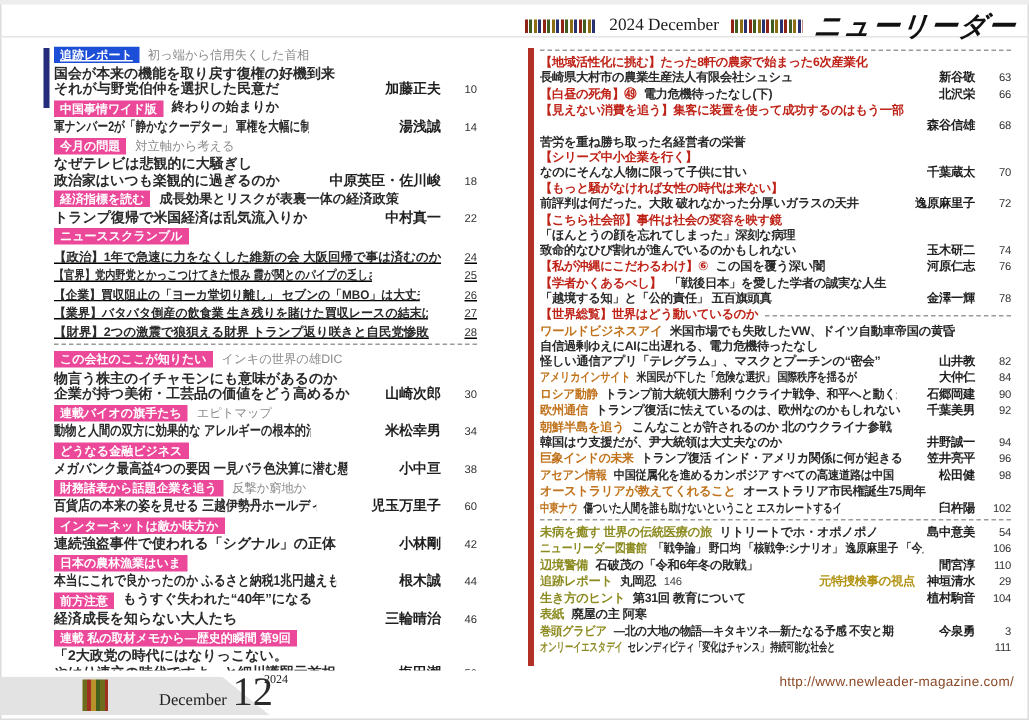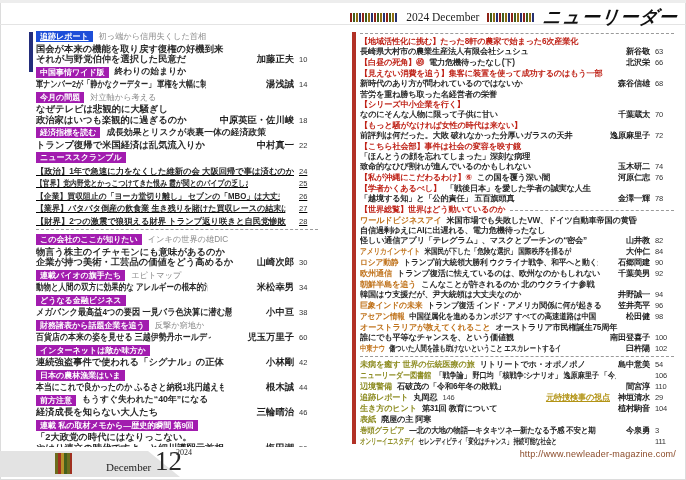--- a/index.html
+++ b/index.html
@@ -21,42 +21,42 @@
   
   .col{position:absolute;top:31px;height:416px;overflow:hidden;}
   #col-left{left:36px;width:282px;}
   #col-right{left:360px;width:314px;}
   .entry{margin-bottom:2px;}
   #col-right .entry{margin-bottom:1px;}
   .divider{border-top:1px dashed #9a9a9a;margin:3px 0 4px 0;height:0;}
   #col-right .divider{margin:2px 0 3px 0;}
   .label-row{display:flex;align-items:center;height:11.5px;margin-bottom:1px;}
   .lbl{flex:none;color:#fff;font-size:8px;font-weight:bold;padding:1px 4px;line-height:9px;}
-  .lbl.navy{background:#a21caf;}
+  .lbl.navy{background:#ec4899;}
   .lbl.red{background:#1d4ed8;text-decoration:underline;}
   .lead{margin-left:6px;white-space:nowrap;}
   .lead.gray{color:#8a8a8a;font-size:8.2px;}
   .lead.dark{color:#2a2a2a;font-size:8.8px;font-weight:bold;}
   .line{display:flex;align-items:baseline;}
   #col-left .line{font-size:9.3px;line-height:10.5px;height:10.5px;}
   #col-left .sz-s .line{font-size:8.3px;text-decoration:underline;}
   #col-right .line{font-size:8.2px;line-height:10px;height:10px;letter-spacing:-0.2px;}
   .lt{display:flex;align-items:baseline;flex:1 1 auto;min-width:0;overflow:hidden;white-space:nowrap;}
   .seg{flex:none;font-weight:bold;color:#2a2a2a;}
   .seg+.seg{margin-left:5px;}
   .seg.red{color:#bf2318;}
   .seg.orange{color:#c0731c;}
   .seg.olive{color:#8d8c22;}
-  .seg.gold{color:#b39416;text-decoration:underline;}
+  .seg.gold{color:#b39416;}
   .seg.page{color:#444;font-weight:normal;font-size:7.5px;}
   .seg.gap{margin-left:auto;padding-left:10px;}
   .author{flex:none;margin-left:auto;padding-left:8px;font-weight:bold;color:#1f1f1f;white-space:nowrap;}
   #col-left .author{font-size:9.3px;}
   #col-right .author{font-size:8.2px;}
-  .pg{flex:none;width:19px;font-size:7.5px;color:#333;margin-left:5px;}
+  .pg{flex:none;width:19px;text-align:right;font-size:7.5px;color:#333;margin-left:5px;}
   .dashfill{flex:1 1 auto;border-top:1px dashed #9a9a9a;align-self:center;margin-left:4px;min-width:20px;}
   
   #url{position:absolute;top:449px;right:10px;font-size:9px;color:#8a4a28;letter-spacing:0.2px;}
   #footwedge{position:absolute;left:0;top:451px;width:186px;height:26px;background:#e3e3e3;
     clip-path:polygon(0 0,148px 0,180px 100%,0 100%);}
   #fstripe{position:absolute;left:55px;top:453px;width:17px;height:21px;
     background:repeating-linear-gradient(90deg,#6d6d1d 0 3px,#a03020 3px 6px,#b8912a 6px 9px,#44601c 9px 12px);}
   #foot-month{position:absolute;left:106px;top:461px;font-family:"Liberation Serif","DejaVu Serif",serif;font-size:11px;color:#222;}
   #foot-year{position:absolute;left:176px;top:448px;font-family:Liberation Serif, serif;font-size:8px;color:#222;}
   #foot-no{position:absolute;left:155px;top:447px;font-family:"Liberation Serif","DejaVu Serif",serif;font-size:27px;color:#2a2a2a;line-height:28px;}
@@ -324,23 +324,20 @@
           <span class="pg">66</span>
         </div>
       </div>
       <div class="entry">
         <div class="line">
           <span class="lt">
             <span class="seg red">【見えない消費を追う】集客に装置を使って成功するのはもう一部</span>
           </span>
         </div>
         <div class="line">
-          <span class="lt">
-            <span class="seg dark">新時代のあり方が問われているのではないか</span>
-          </span>
           <span class="author">森谷信雄</span>
           <span class="pg">68</span>
         </div>
       </div>
       <div class="entry">
         <div class="line">
           <span class="lt">
             <span class="seg dark">苦労を重ね勝ち取った名経営者の栄誉</span>
           </span>
         </div>
@@ -507,27 +504,20 @@
           <span class="author">松田健</span>
           <span class="pg">98</span>
         </div>
       </div>
       <div class="entry">
         <div class="line">
           <span class="lt">
             <span class="seg orange">オーストラリアが教えてくれること</span>
             <span class="seg dark">オーストラリア市民権誕生75周年</span>
           </span>
-        </div>
-        <div class="line">
-          <span class="lt">
-            <span class="seg dark">誰にでも平等なチャンスを、という価値観</span>
-          </span>
-          <span class="author">南田登喜子</span>
-          <span class="pg">100</span>
         </div>
       </div>
       <div class="entry">
         <div class="line">
           <span class="lt" style="transform: scaleX(0.777108); transform-origin: left center;">
             <span class="seg orange">中東ナウ</span>
             <span class="seg dark">傷ついた人間を誰も助けないということ エスカレートするイスラエルの戦争狂気</span>
           </span>
           <span class="author">臼杵陽</span>
           <span class="pg">102</span>

